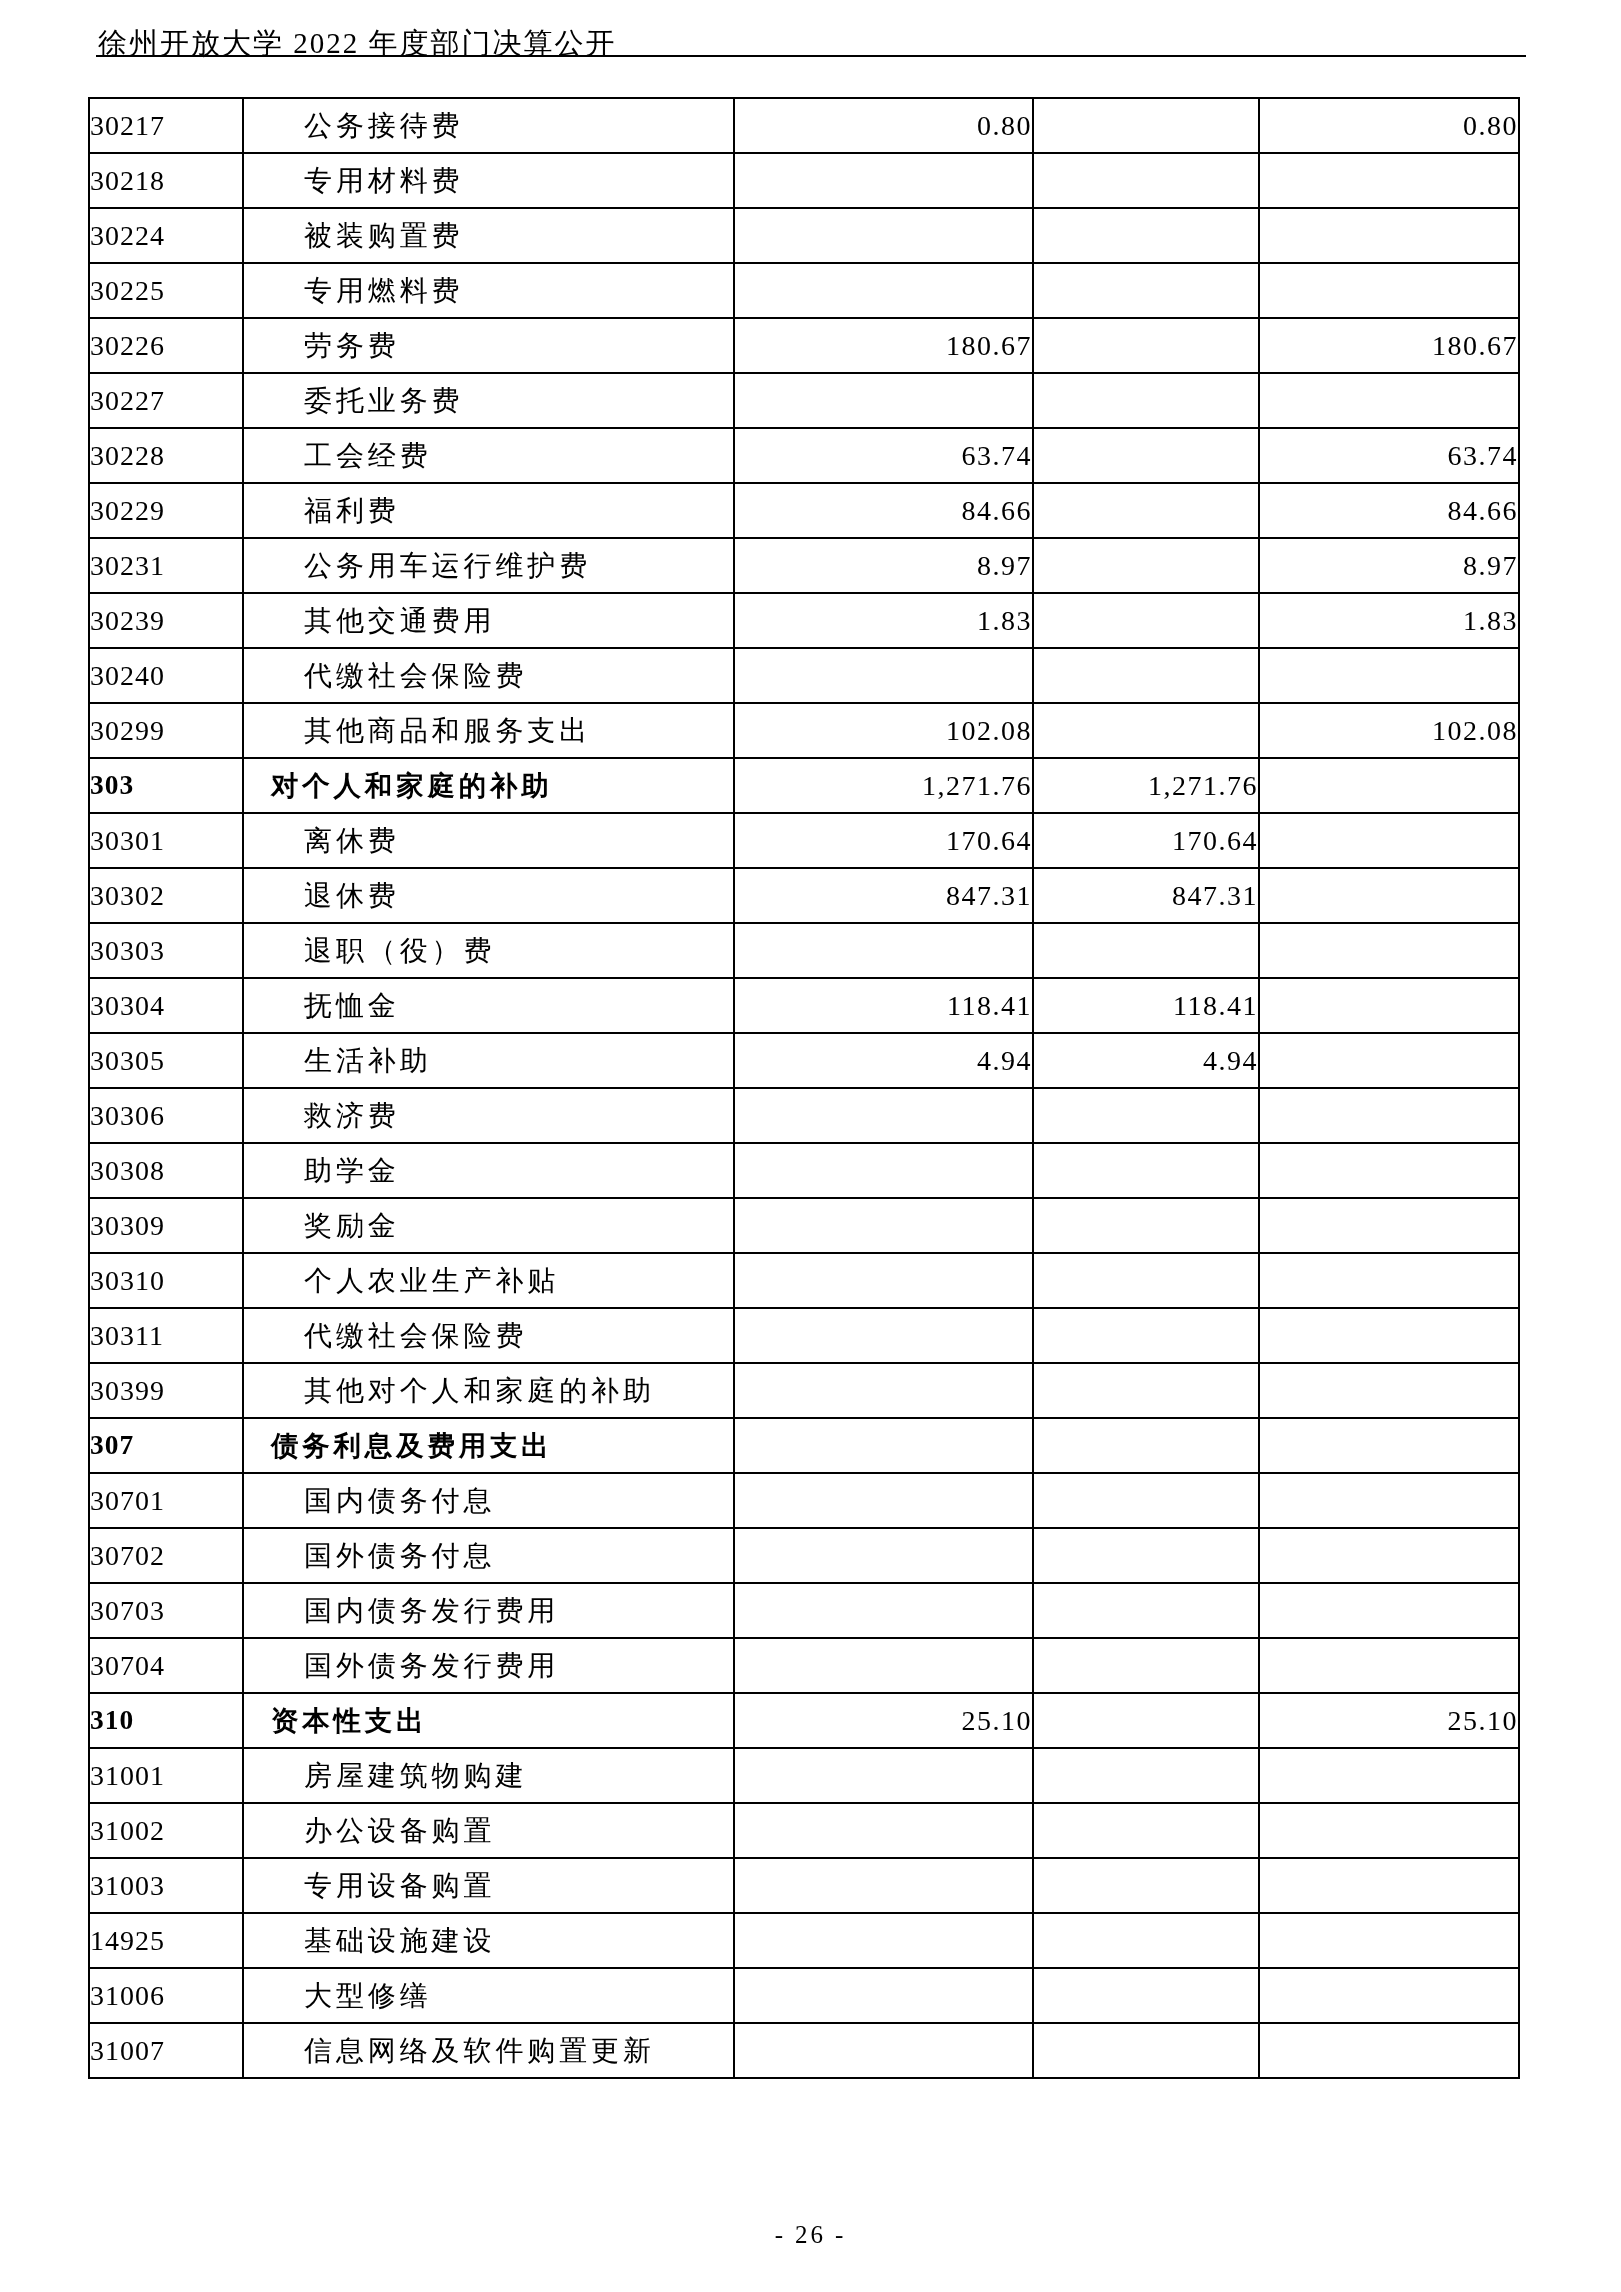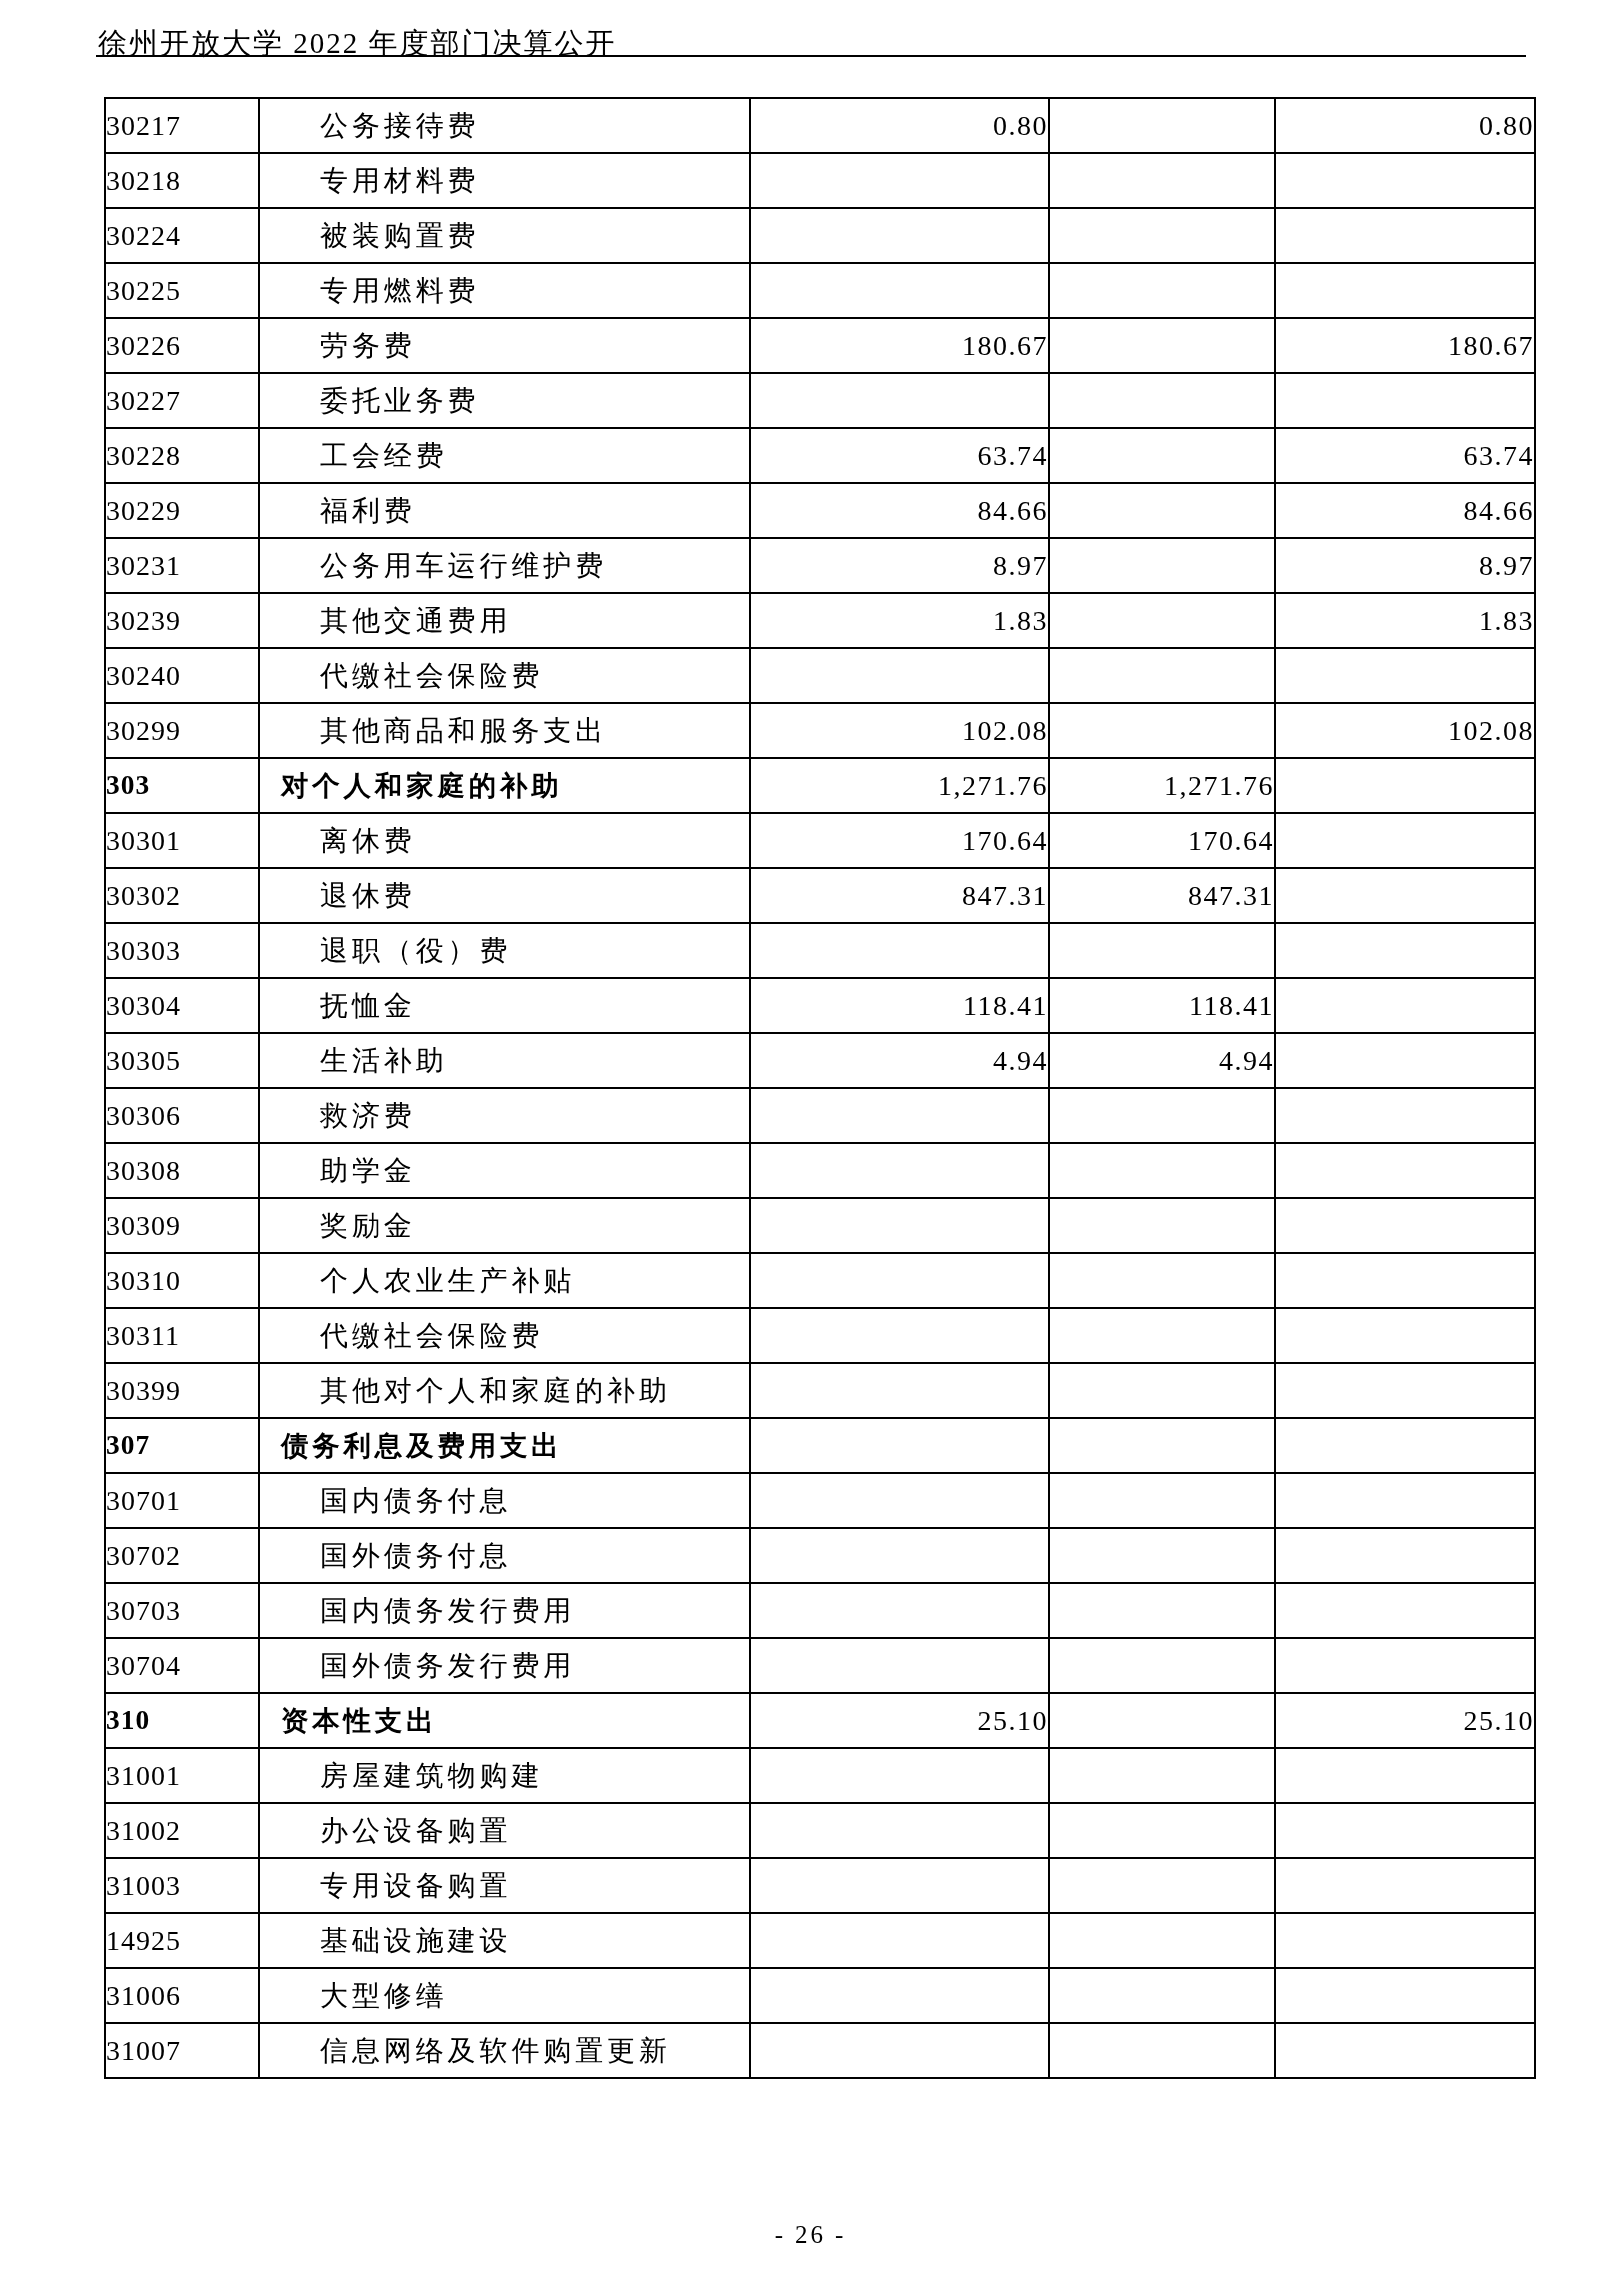--- a/index.html
+++ b/index.html
@@ -26,21 +26,21 @@
   .header-rule{
     position:absolute;
     left:96px;
     top:55px;
     width:1430px;
     height:2px;
     background:#000;
   }
   table.budget{
     position:absolute;
-    left:104px;
+    left:88px;
     top:97px;
     width:1430px;
     border-collapse:collapse;
     table-layout:fixed;
     font-size:28px;
   }
   table.budget td{
     border:2px solid #000;
     overflow:hidden;
     white-space:nowrap;
@@ -49,21 +49,21 @@
   }
   table.budget tr{height:55px;}
   td.code{
     padding-left:10.8px;
     letter-spacing:1px;
   }
   td.name{
     letter-spacing:3.9px;
   }
   td.name.indent{padding-left:60px;}
-  td.name.toplevel{padding-left:21px;}
+  td.name.toplevel{padding-left:27px;}
   tr.section td.code,
   tr.section td.name{
     font-weight:bold;
     font-family:"Liberation Sans","DejaVu Sans",sans-serif;
     font-size:27.4px;
     border-radius:12px;
   }
   tr.section td.code{font-family:"Liberation Serif","DejaVu Serif",serif;}
   td.num{
     text-align:right;

